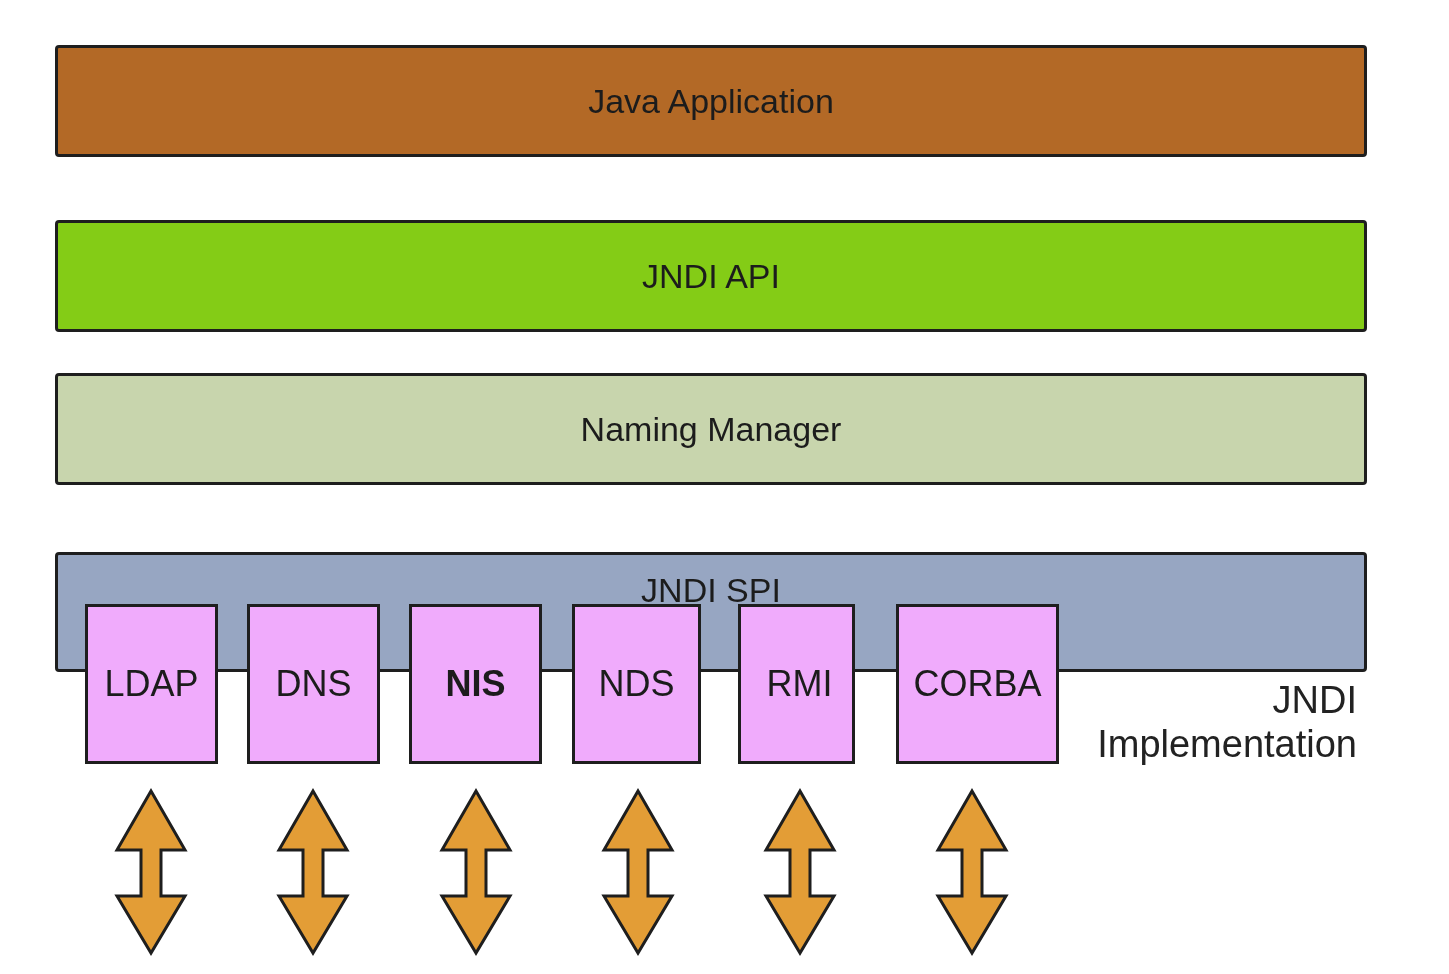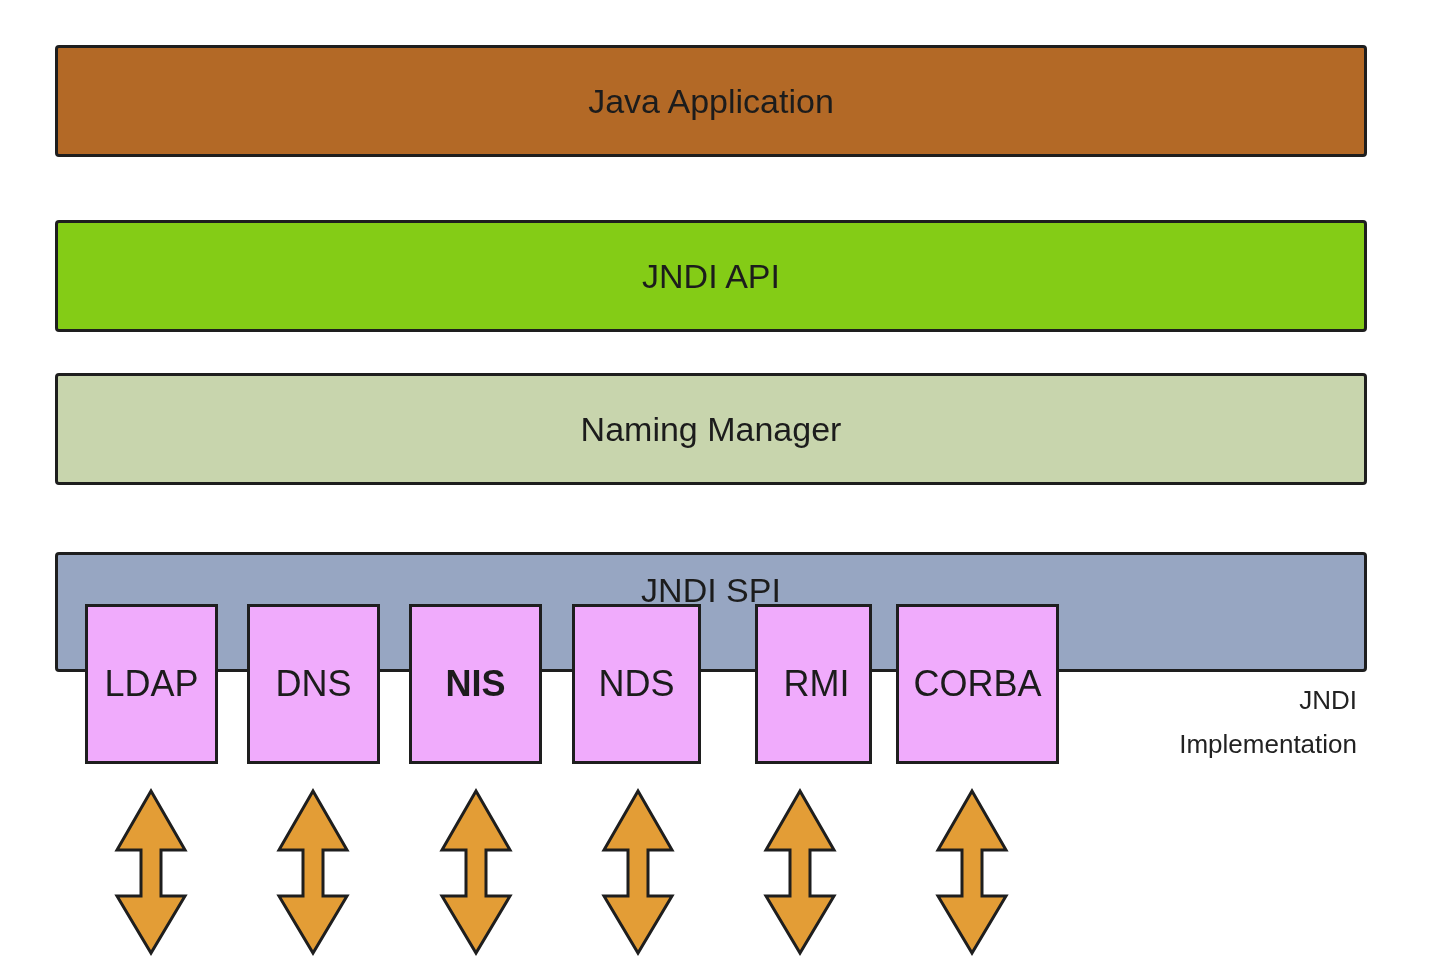--- a/index.html
+++ b/index.html
@@ -10,21 +10,21 @@
            display:flex; align-items:center; justify-content:center;
            font-size:34px; }
   #l-app { top:45px; background:#b36926; }
   #l-api { top:199px; background:#84cc16;margin-top:21px; }
   #l-nm  { top:373px; background:#c8d5ad; }
   #l-spi { top:552px; height:120px; background:#97a6c2; align-items:flex-start; padding-top:16px; }
   .impl { position:absolute; top:604px; height:160px; background:#f0abfc;
           border:3px solid #1e1e1e; box-sizing:border-box;
           display:flex; align-items:center; justify-content:center; font-size:36px; }
   .caption { position:absolute; right:92px; top:678px; text-align:right;
-             font-size:26px; line-height:44px; color:#222; }
+             font-size:38px; line-height:44px; color:#222; }
   .arrow { position:absolute; top:788px; width:76px; height:168px; }
 </style>
 </head>
 <body>
 
 <div id="l-app" class="layer">
   <span>Java Application</span>
 </div>
 <div id="l-api" class="layer">
   <span>JNDI API</span>
@@ -41,21 +41,21 @@
   </div>
 <div class="impl" style="left:247px;width:133px;">
   <span>DNS</span>
   </div>
 <div class="impl" style="left:409px;width:133px;font-weight:bold;">
   <span>NIS</span>
   </div>
 <div class="impl" style="left:572px;width:129px;">
   <span>NDS</span>
   </div>
-<div class="impl" style="left:755px;width:117px;padding-left:6px;">
+<div class="impl" style="left:738px;width:117px;padding-left:6px;">
   <span>RMI</span>
   </div>
 <div class="impl" style="left:896px;width:163px;">
   <span>CORBA</span>
   </div>
 
 <div class="caption">
   <div>JNDI</div>
   <div>Implementation</div>
 </div>

